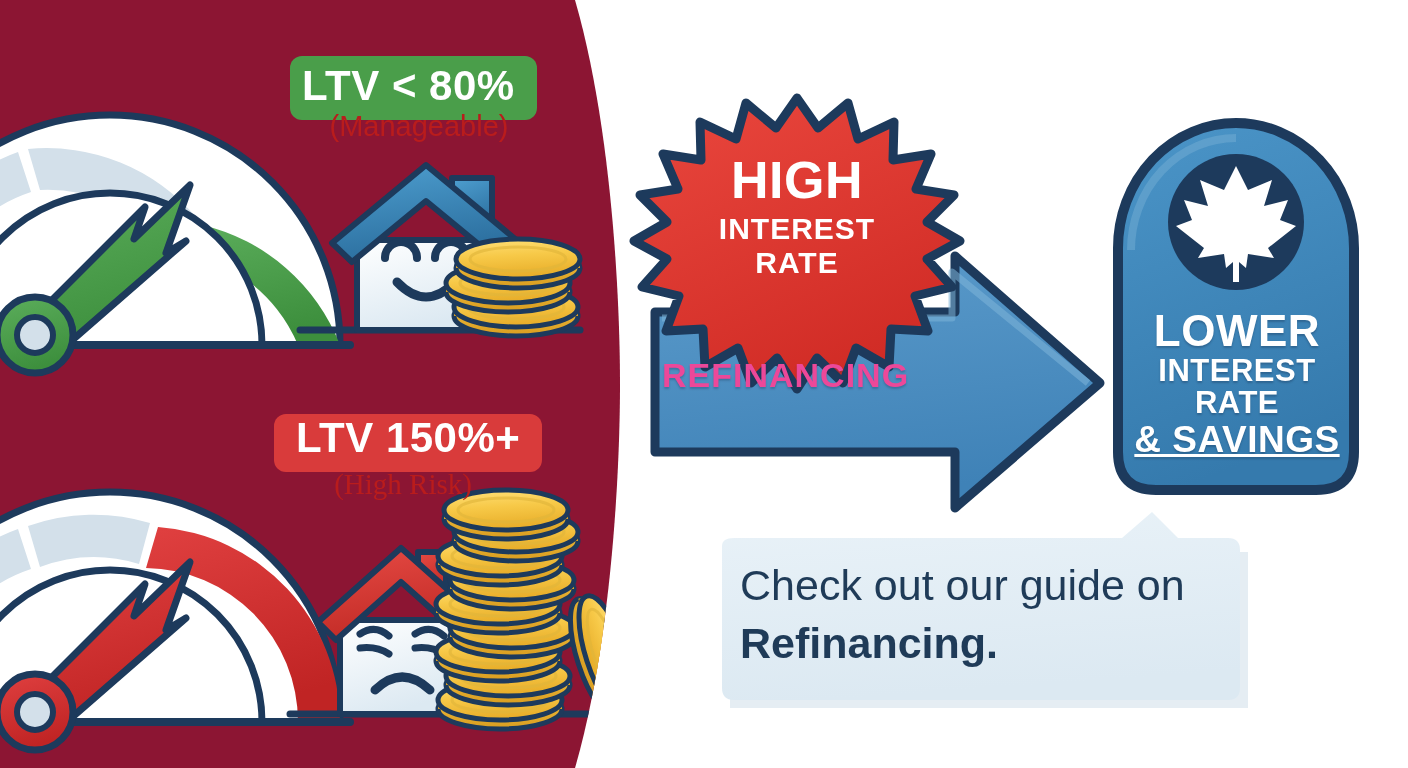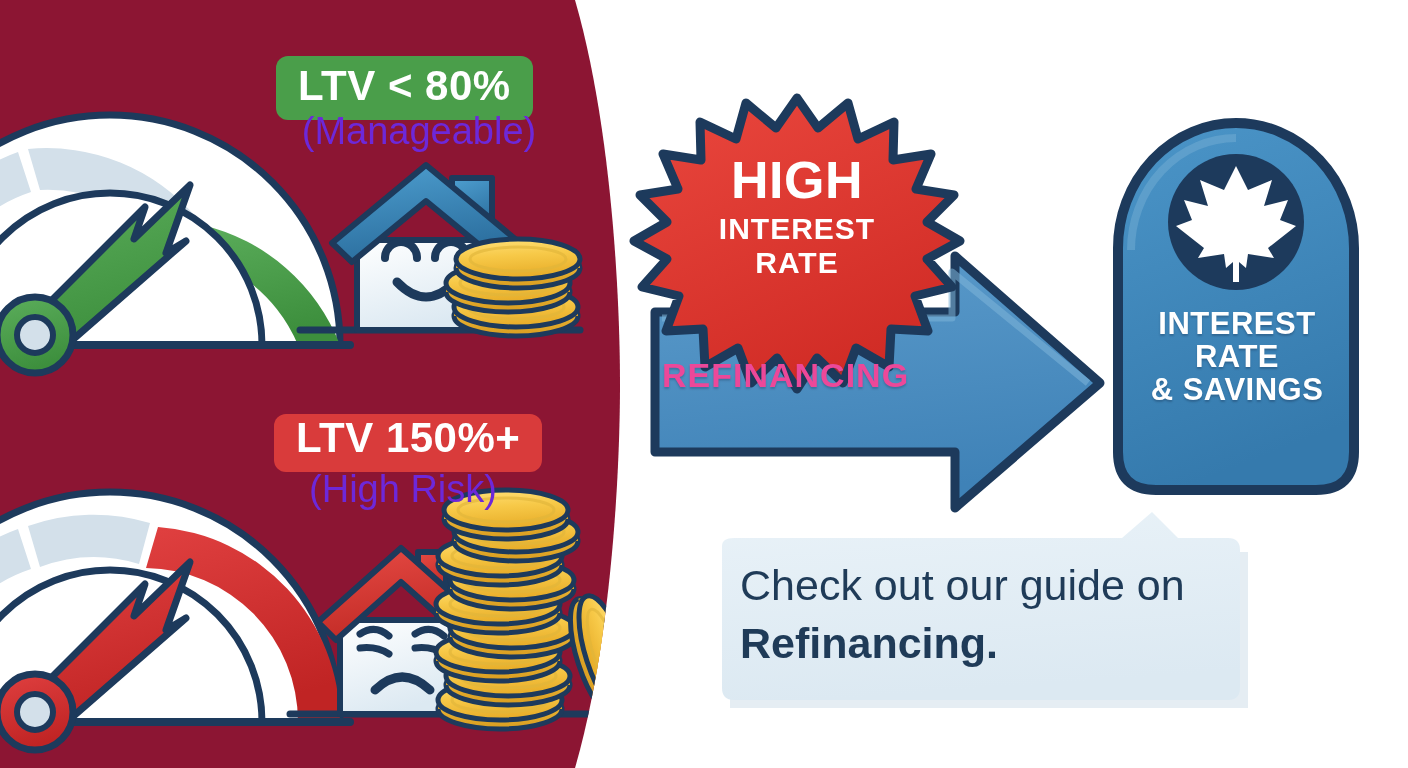--- a/index.html
+++ b/index.html
@@ -29,40 +29,40 @@
     display: inline-block;
     border-radius: 12px;
     color: #ffffff;
     font-weight: bold;
     white-space: nowrap;
     letter-spacing: 0.5px;
     text-align: center;
     box-sizing: border-box;
   }
   .badge-green {
-    left: 276px; top: 56px;
-    padding: 6px 22px 10px 22px;
+    left: 290px; top: 56px;
+    padding: 6px 22px 10px 12px;
     background: #4a9e4a;
     font-size: 42px;
   }
   .badge-red {
     left: 274px; top: 414px;
     padding: 0 22px 10px 22px;
     background: #d93b3b;
     font-size: 42px;
   }
   .sublabel {
     position: absolute;
-    color: #6d28d9;
-    font-size: 38px;
+    color: #b91c1c;
+    font-size: 29px;
     white-space: nowrap;
     text-align: center;
   }
   .sub-green { left: 290px; top: 110px; width: 258px; }
-  .sub-red   { left: 274px; top: 468px; width: 258px; }
+  .sub-red   { left: 274px; top: 468px; width: 258px; font-family: Liberation Serif, serif; }
 
   
   .burst-text {
     position: absolute;
     left: 678px;
     top: 154px;
     width: 238px;
     text-align: center;
     color: #ffffff;
     font-weight: bold;
@@ -94,21 +94,21 @@
     width: 230px;
     text-align: center;
     color: #ffffff;
     font-weight: bold;
     line-height: 1.06;
     text-shadow: 0 2px 2px rgba(20,40,70,.3);
   }
   .sh-l1 { font-size: 44px; letter-spacing: 0.5px; }
   .sh-l2 { font-size: 31px; letter-spacing: 0.5px; }
   .sh-l3 { font-size: 31px; letter-spacing: 0.5px; }
-  .sh-l4 { font-size: 31px; letter-spacing: 0.5px; }
+  .sh-l4 { font-size: 37px; letter-spacing: 0.5px; text-decoration: underline; }
 
   
   .callout-text {
     position: absolute;
     left: 740px;
     top: 556px;
     width: 482px;
     text-align: left;
     color: #1f3b58;
     font-size: 43px;
@@ -321,20 +321,21 @@
 
   <div class="burst-text">
     <div class="burst-l1">HIGH</div>
     <div class="burst-l2">INTEREST</div>
     <div class="burst-l3">RATE</div>
   </div>
 
   <div class="arrow-label">REFINANCING</div>
 
   <div class="shield-text">
+    <div class="sh-l1">LOWER</div>
     <div class="sh-l2">INTEREST</div>
     <div class="sh-l3">RATE</div>
     <div class="sh-l4">&amp; SAVINGS</div>
   </div>
 
   <div class="callout-text"><span>Check out our guide on </span><span class="bold">Refinancing.</span></div>
 
 </div>
 
 </body></html>

